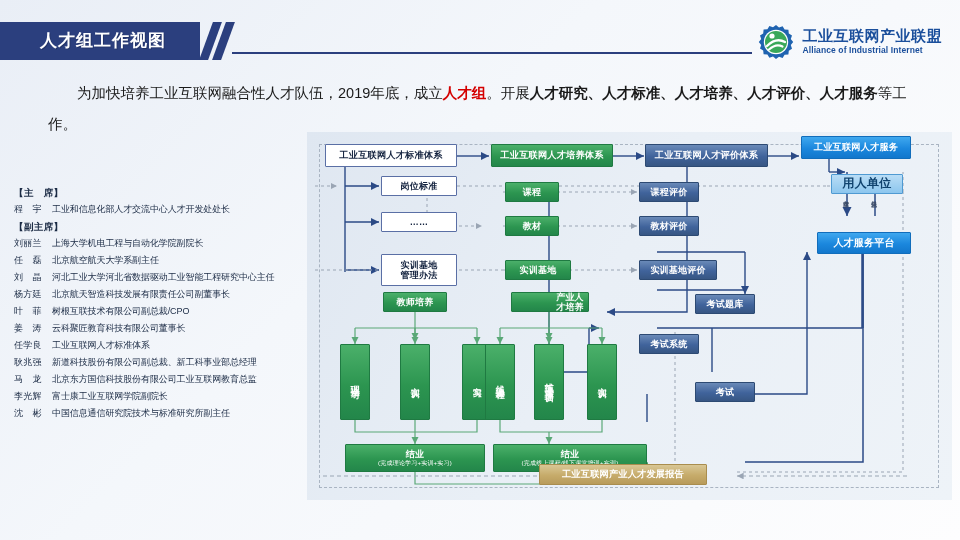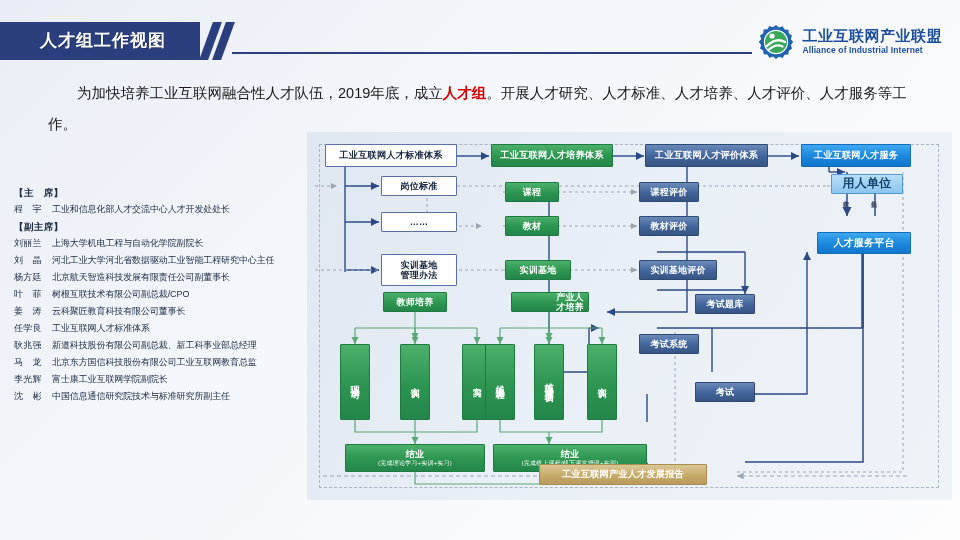--- a/index.html
+++ b/index.html
@@ -36,21 +36,21 @@
   #logo { position: absolute; right: 18px; top: 22px; display: flex; align-items: center; gap: 7px; }
   #logo-mark { width: 40px; height: 40px; position: relative; }
   #logo-text-cn { font-size: 15px; font-weight: bold; color: #1b4f9c; letter-spacing: .5px; line-height: 1.1; }
   #logo-text-en { font-size: 8.5px; font-weight: bold; color: #1b4f9c; letter-spacing: .1px; line-height: 1.3; }
 
   
   #intro {
     position: absolute; left: 48px; top: 78px; width: 880px;
     font-size: 14.5px; line-height: 31px; color: #1a1a1a; text-indent: 29px;
   }
-  #intro .bold { font-weight: normal; }
+  #intro .bold { font-weight: bold; }
   #intro .red { color: #d40000; font-weight: bold; }
 
   
   #roster { position: absolute; left: 14px; top: 184px; width: 290px; font-size: 9px; color: #1a2a44; }
   .roster-head { font-weight: bold; font-size: 9.5px; line-height: 17px; letter-spacing: .4px; }
   .roster-row { line-height: 17px; white-space: nowrap; }
   .roster-name { display: inline-block; width: 38px; letter-spacing: .2px; }
   .roster-org { letter-spacing: -.1px; }
 
   
@@ -126,20 +126,21 @@
 
 <div id="intro"><span>为加快培养工业互联网融合性人才队伍，2019年底，成立</span><span class="red">人才组</span><span>。开展</span><span class="bold">人才研究、人才标准、人才培养、人才评价、人才服务</span><span>等工作。</span></div>
 
 <div id="roster">
   <div class="roster-head">【主　席】</div>
   <div class="roster-row">
     <span class="roster-name">程　宇</span><span class="roster-org">工业和信息化部人才交流中心人才开发处处长</span>
   </div>
   <div class="roster-head">【副主席】</div>
   <div class="roster-row"><span class="roster-name">刘丽兰</span><span class="roster-org">上海大学机电工程与自动化学院副院长</span></div>
+  <div class="roster-row"><span class="roster-name">任　磊</span><span class="roster-org">北京航空航天大学系副主任</span></div>
   <div class="roster-row"><span class="roster-name">刘　晶</span><span class="roster-org">河北工业大学河北省数据驱动工业智能工程研究中心主任</span></div>
   <div class="roster-row"><span class="roster-name">杨方廷</span><span class="roster-org">北京航天智造科技发展有限责任公司副董事长</span></div>
   <div class="roster-row"><span class="roster-name">叶　菲</span><span class="roster-org">树根互联技术有限公司副总裁/CPO</span></div>
   <div class="roster-row"><span class="roster-name">姜　涛</span><span class="roster-org">云科聚匠教育科技有限公司董事长</span></div>
   <div class="roster-row"><span class="roster-name">任学良</span><span class="roster-org">工业互联网人才标准体系</span></div>
   <div class="roster-row"><span class="roster-name">耿兆强</span><span class="roster-org">新道科技股份有限公司副总裁、新工科事业部总经理</span></div>
   <div class="roster-row"><span class="roster-name">马　龙</span><span class="roster-org">北京东方国信科技股份有限公司工业互联网教育总监</span></div>
   <div class="roster-row"><span class="roster-name">李光辉</span><span class="roster-org">富士康工业互联网学院副院长</span></div>
   <div class="roster-row"><span class="roster-name">沈　彬</span><span class="roster-org">中国信息通信研究院技术与标准研究所副主任</span></div>
 </div>
@@ -243,21 +244,21 @@
 
   <div class="box b-white" style="left:18px; top:12px; width:132px; height:23px; font-size:9.2px;">
     <span>工业互联网人才标准体系</span>
   </div>
   <div class="box b-green" style="left:184px; top:12px; width:122px; height:23px; font-size:9.2px;">
     <span>工业互联网人才培养体系</span>
   </div>
   <div class="box b-navy" style="left:338px; top:12px; width:123px; height:23px; font-size:9.2px;">
     <span>工业互联网人才评价体系</span>
   </div>
-  <div class="box b-blue" style="left:494px; top:12px; width:110px; height:23px; font-size:9.2px;">
+  <div class="box b-blue" style="left:494px; top:4px; width:110px; height:23px; font-size:9.2px;">
     <span>工业互联网人才服务</span>
   </div>
 
   <div class="box b-white" style="left:74px; top:44px; width:76px; height:20px; font-size:9px;">
     <span>岗位标准</span>
   </div>
   <div class="box b-white" style="left:74px; top:80px; width:76px; height:20px; font-size:9px;">
     <span>……</span>
   </div>
   <div class="box b-white" style="left:74px; top:122px; width:76px; height:32px; font-size:9px; flex-direction:column;">

